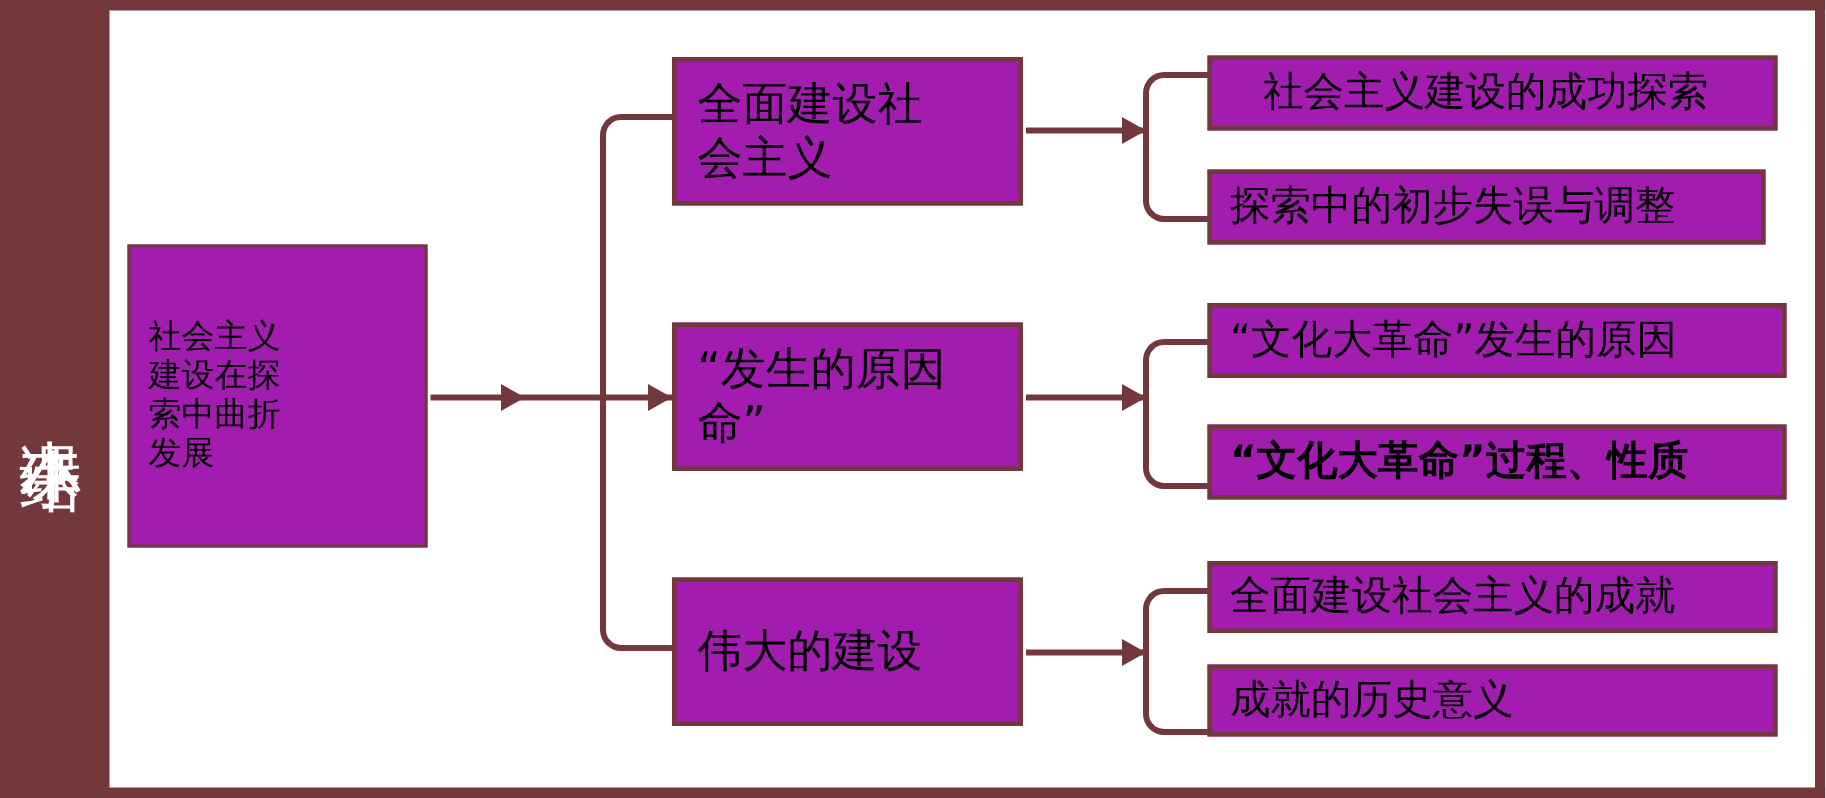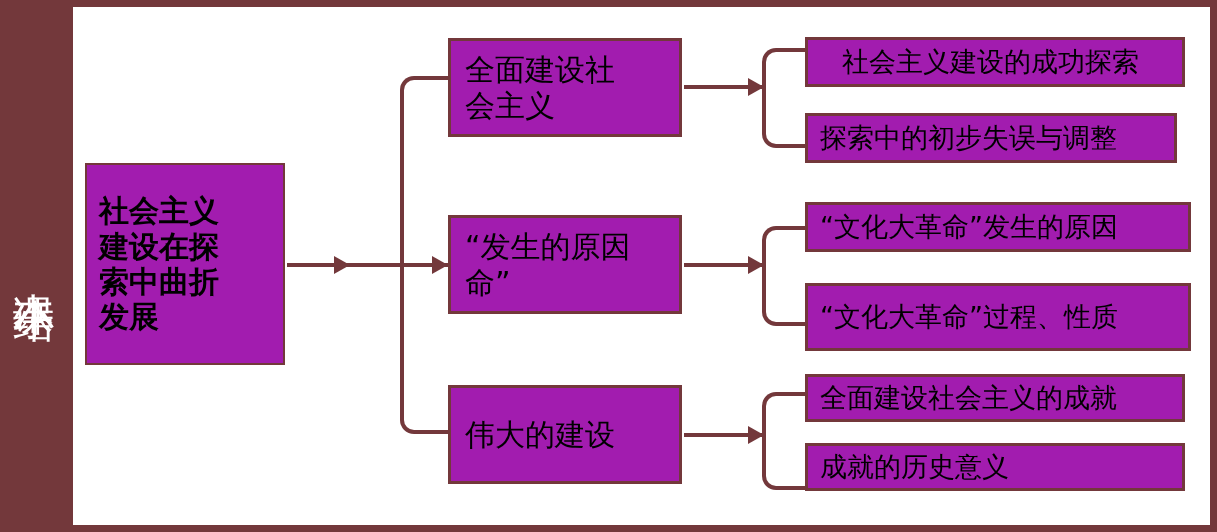--- a/index.html
+++ b/index.html
@@ -64,25 +64,24 @@
     position: absolute;
     box-sizing: border-box;
     background: #a21caf;
     display: flex;
     align-items: center;
     color: #000000;
     font-family: "DejaVu Sans", "Liberation Sans", sans-serif;
   }
   .node-root {
     border: 2px solid #73383b;
-    font-size: 30px;
+    font-size: 22px;
     line-height: 1.18;
     padding: 4px 24px 4px 12px;
     align-items: center;
-    font-weight: bold;
   }
   .node-mid {
     border: 3px solid #73383b;
     font-size: 30px;
     line-height: 1.2;
     padding: 2px 10px 2px 14px;
   }
   .node-leaf {
     border: 3px solid #73383b;
     font-size: 27px;
@@ -168,21 +167,21 @@
       <div>命”</div>
     </div>
   </div>
   <div class="hline" style="left:684px; top:263px; width:78px;"></div>
   <div class="arrow-head" style="left:748px; top:256px;"></div>
   <div class="bracket" style="left:762px; top:226px; width:45px; height:100px;"></div>
 
   <div class="node node-leaf" style="left:805px; top:202px; width:386px; height:50px;">
     <span>“文化大革命”发生的原因</span>
   </div>
-  <div class="node node-leaf" style="left:805px; top:283px; width:386px; height:68px;">
+  <div class="node node-leaf" style="left:805px; top:283px; width:386px; height:50px;font-weight:bold;">
     <span>“文化大革命”过程、性质</span>
   </div>
 
   <div class="node node-mid" style="left:448px; top:385px; width:234px; height:99px;align-items:center;">
     <div style="width:100%;">
       <div>伟大的建设</div>
     </div>
   </div>
   <div class="hline" style="left:684px; top:433px; width:78px;"></div>
   <div class="arrow-head" style="left:748px; top:426px;"></div>

